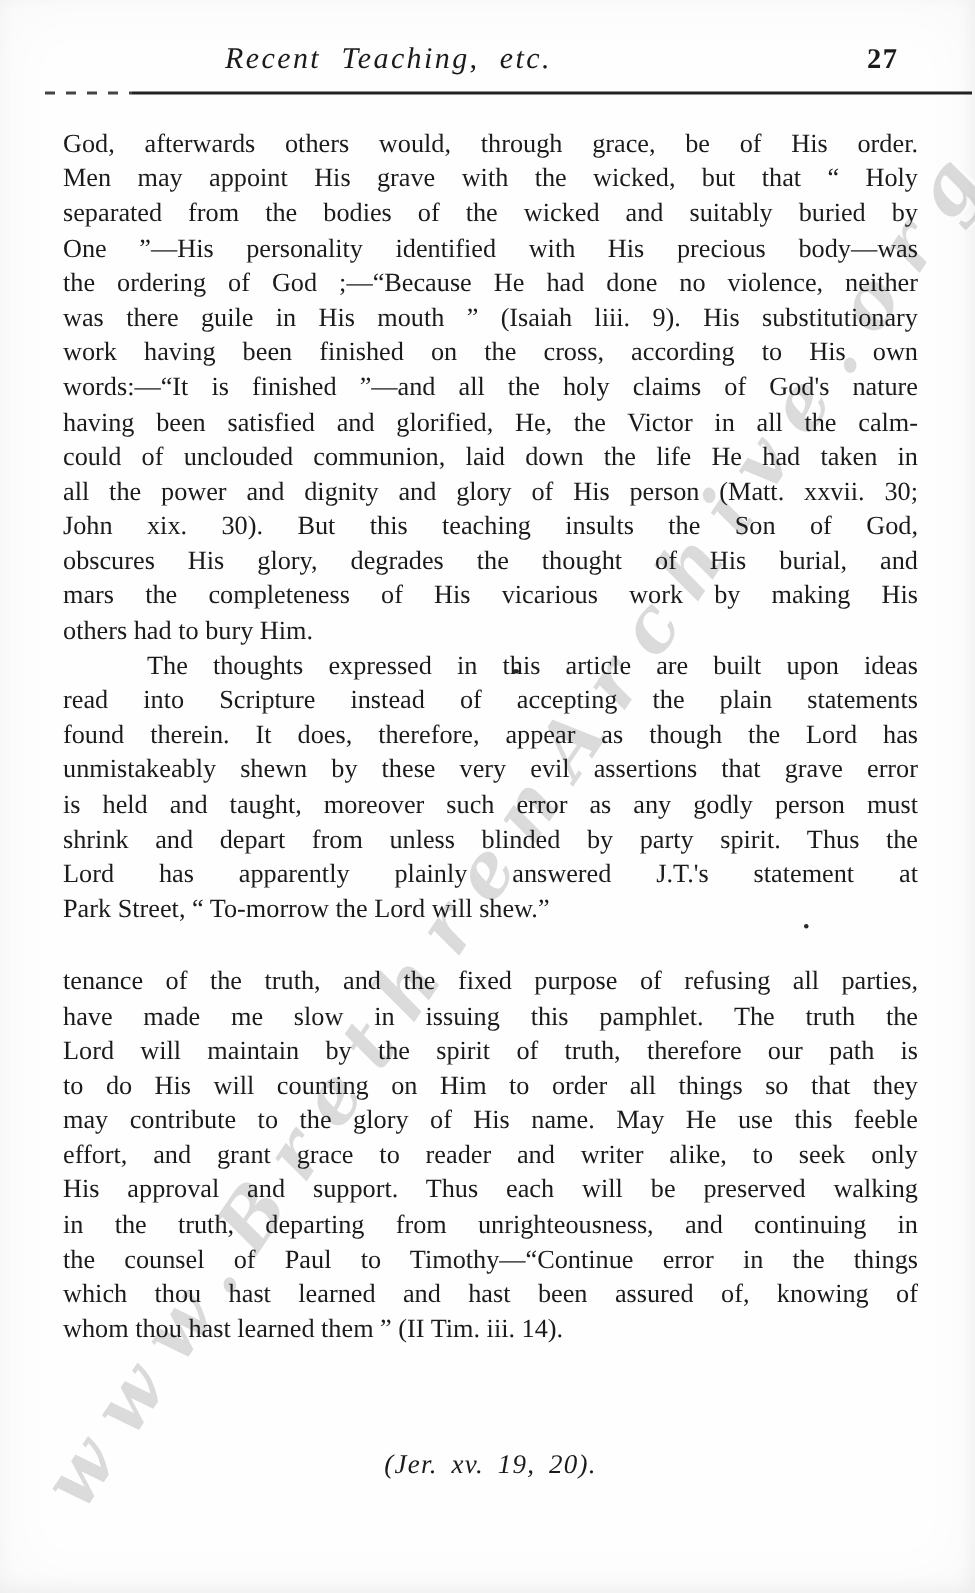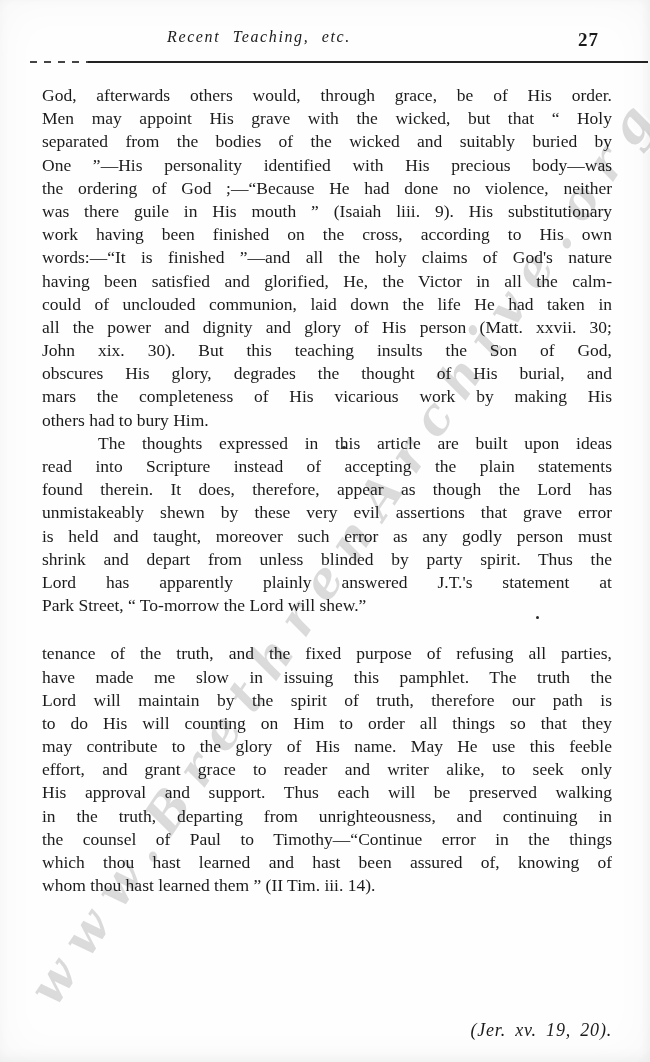--- a/index.html
+++ b/index.html
@@ -39,21 +39,21 @@
     user-select: none;
   }
   
   .header-title {
     position: absolute;
     top: 28px;
     left: 0;
     width: 518px;
     text-align: center;
     font-style: italic;
-    font-size: 16px;
+    font-size: 20px;
     letter-spacing: 1.6px;
     word-spacing: 7px;
     z-index: 1;
   }
   .page-number {
     position: absolute;
     top: 29px;
     left: 578px;
     font-size: 19px;
     letter-spacing: 1px;
@@ -86,24 +86,24 @@
     overflow: hidden;
     text-align: justify;
     text-align-last: justify;
   }
   .line.final { text-align-last: left; }
   .line.indent { text-indent: 56px; }
   .para.gap { margin-top: 25px; }
   
   .closing {
     position: absolute;
-    top: 1020px;
+    top: 966px;
     left: 42px;
     width: 570px;
-    text-align: right;
+    text-align: center;
     font-style: italic;
     font-size: 18px;
     letter-spacing: 0.8px;
     word-spacing: 4px;
     z-index: 1;
   }
   
   .speck { position: absolute; background: #2a2a2a; border-radius: 50%; z-index: 1; }
   .speck1 { left: 342px; top: 446px; width: 4px; height: 3px; }
   .speck2 { left: 536px; top: 616px; width: 3px; height: 3px; }

